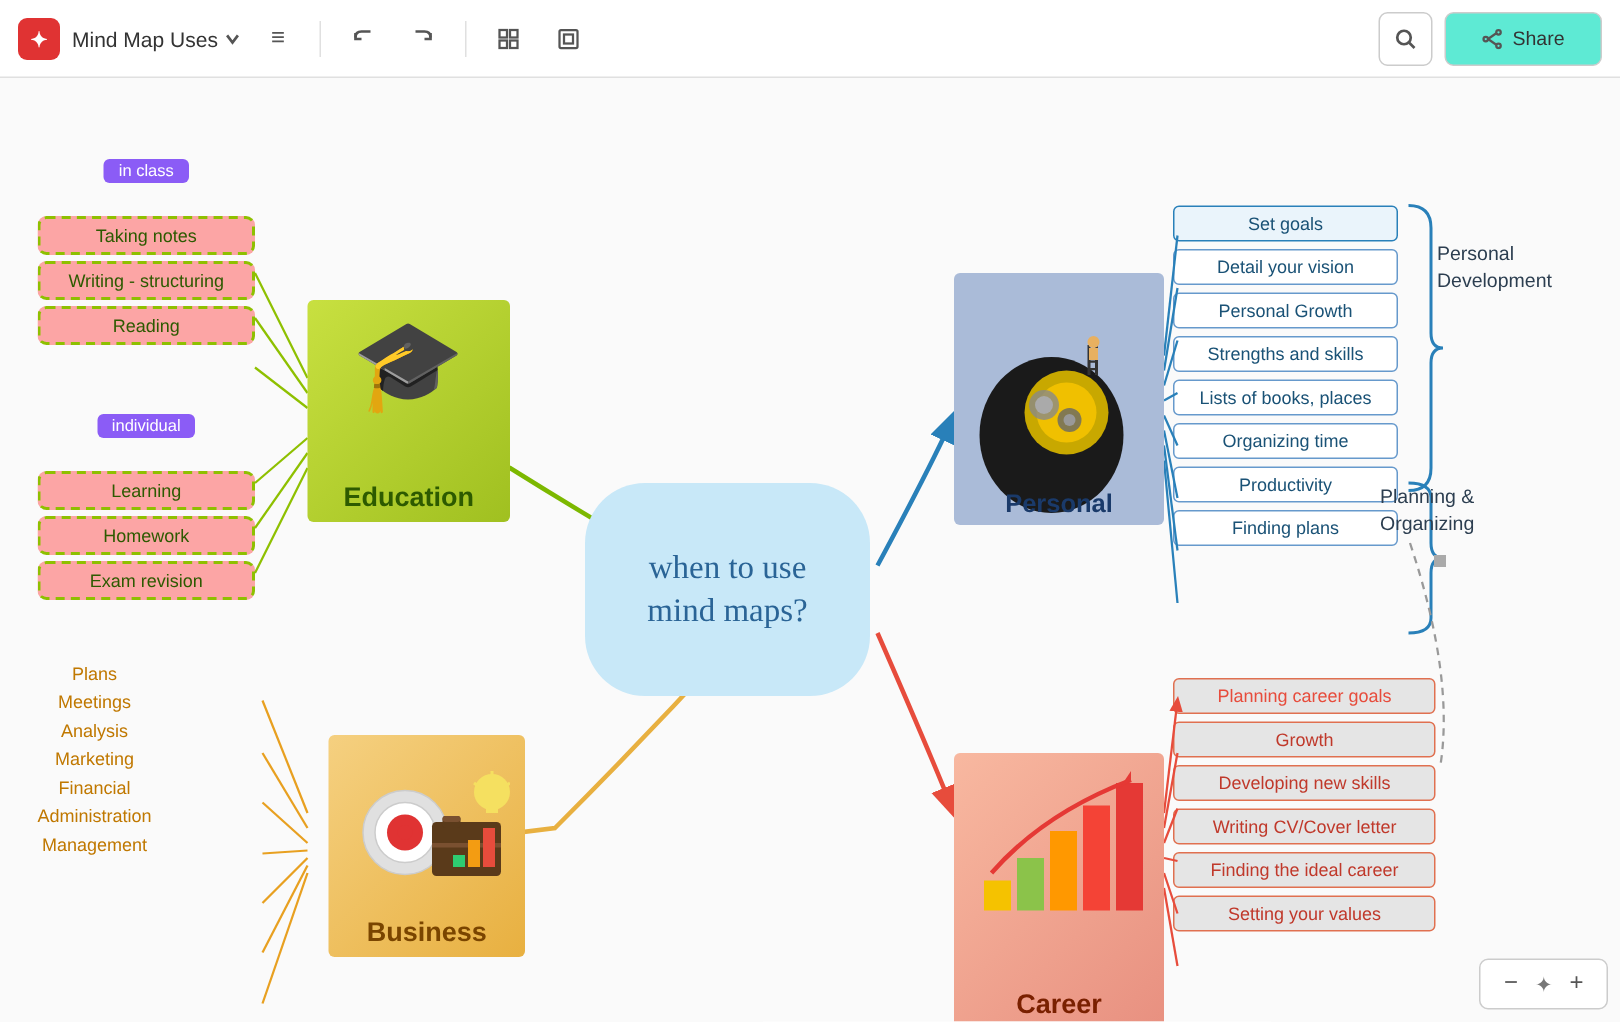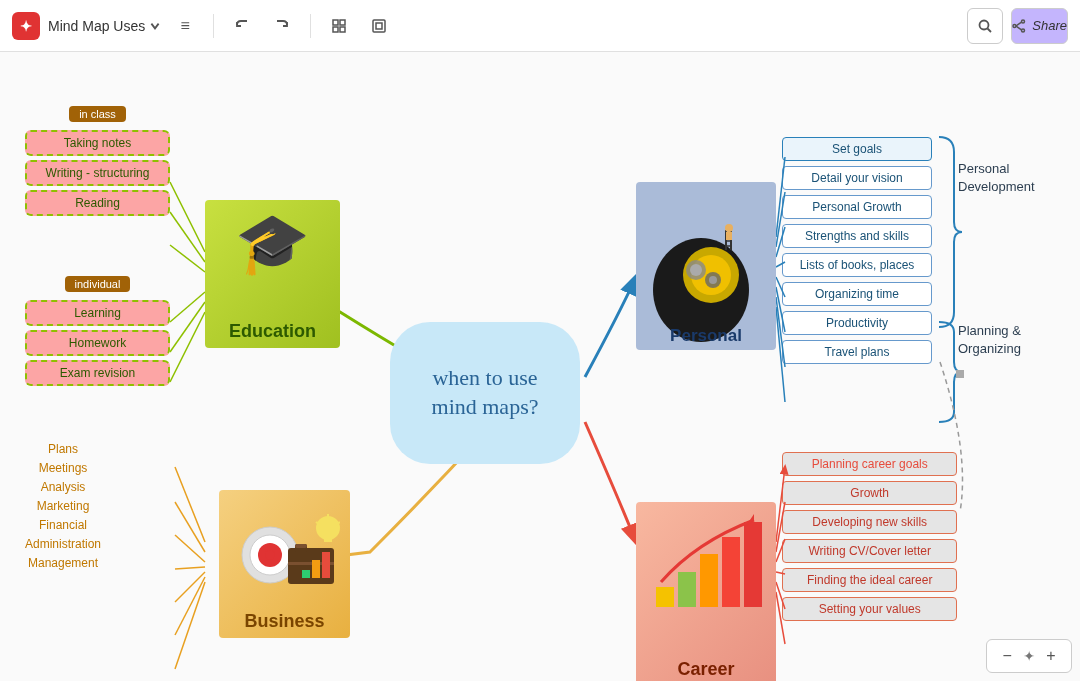--- a/index.html
+++ b/index.html
@@ -26,22 +26,22 @@
       width: 32px; height: 32px; border: none; background: none; cursor: pointer;
       display: flex; align-items: center; justify-content: center; border-radius: 4px; color: #555;
       font-size: 16px;
     }
     .topbar-right { margin-left: auto; display: flex; align-items: center; gap: 8px; }
     .topbar-search-btn {
       width: 36px; height: 36px; border: 1px solid #ccc; border-radius: 6px;
       background: #fff; cursor: pointer; display: flex; align-items: center; justify-content: center; color: #555;
     }
     .topbar-share-btn {
-      height: 36px; padding: 0 0; border: 1px solid #ccc; border-radius: 6px;
-      background: #c4b5fd; cursor: pointer; display: flex; align-items: center; gap: 6px; font-size: 13px; color: #333; font-style: italic;
+      height: 36px; padding: 0 24px; border: 1px solid #ccc; border-radius: 6px;
+      background: #5eead4; cursor: pointer; display: flex; align-items: center; gap: 6px; font-size: 13px; color: #333;
     }
 
     
     .canvas {
       position: absolute; top: 52px; left: 0; right: 0; bottom: 0;
       background: #fafafa; overflow: hidden;
     }
 
     
     .center-node {
@@ -111,22 +111,22 @@
       width: 100%; height: 130px;
       display: flex; align-items: center; justify-content: center;
       font-size: 70px;
     }
 
     
     .edu-group {
       position: absolute; left: 25px; top: 52px;
     }
     .edu-badge {
-      background: #a16207; color: white; font-size: 11px; padding: 2px 10px;
-      border-radius: 4px; text-align: center; margin-bottom: 4px; display: inline-block;
+      background: #8b5cf6; color: white; font-size: 11px; padding: 2px 10px;
+      border-radius: 4px; text-align: center; margin-bottom: 18px; display: inline-block;
     }
     .edu-item {
       border: 2px dashed #8ec000; border-radius: 6px;
       padding: 4px 14px; margin: 4px 0; font-size: 12px; color: #2d5a00;
       background: #fca5a5; text-align: center; min-width: 145px;
     }
     .edu-group2 { position: absolute; left: 25px; top: 222px; }
 
     
     .biz-group { position: absolute; left: 25px; top: 390px; }
@@ -147,21 +147,21 @@
     .personal-item.highlight {
       border-color: #2980b9; background: #eaf4fb;
     }
 
     
     .personal-dev-label {
       position: absolute; left: 958px; top: 108px;
       font-size: 13px; color: #2c3e50; text-align: left; line-height: 1.4;
     }
     .planning-label {
-      position: absolute; left: 958px; top: 270px;
+      position: absolute; left: 920px; top: 270px;
       font-size: 13px; color: #2c3e50; text-align: left; line-height: 1.4;
     }
 
     
     .career-items { position: absolute; left: 782px; top: 395px; }
     .career-item {
       background: #e5e5e5; border: 1px solid #e07050; border-radius: 4px;
       padding: 4px 24px; margin: 5px 0; font-size: 12px; color: #c0392b;
       text-align: center; min-width: 150px;
     }
@@ -430,21 +430,21 @@
   </div>
 
   <div class="personal-items">
     <div class="personal-item highlight">Set goals</div>
     <div class="personal-item">Detail your vision</div>
     <div class="personal-item">Personal Growth</div>
     <div class="personal-item">Strengths and skills</div>
     <div class="personal-item">Lists of books, places</div>
     <div class="personal-item">Organizing time</div>
     <div class="personal-item">Productivity</div>
-    <div class="personal-item">Travel plans</div>
+    <div class="personal-item">Finding plans</div>
   </div>
 
   <svg class="brace-svg" style="left:934px; top:80px; width:30px; height:200px;">
     <path d="M 5 5 Q 20 5 20 20 L 20 90 Q 20 100 28 100 Q 20 100 20 110 L 20 180 Q 20 195 5 195" stroke="#2980b9" stroke-width="2" fill="none"></path>
   </svg>
   <div class="personal-dev-label">
     <span>Personal</span><br>
     <span>Development</span>
   </div>
 

